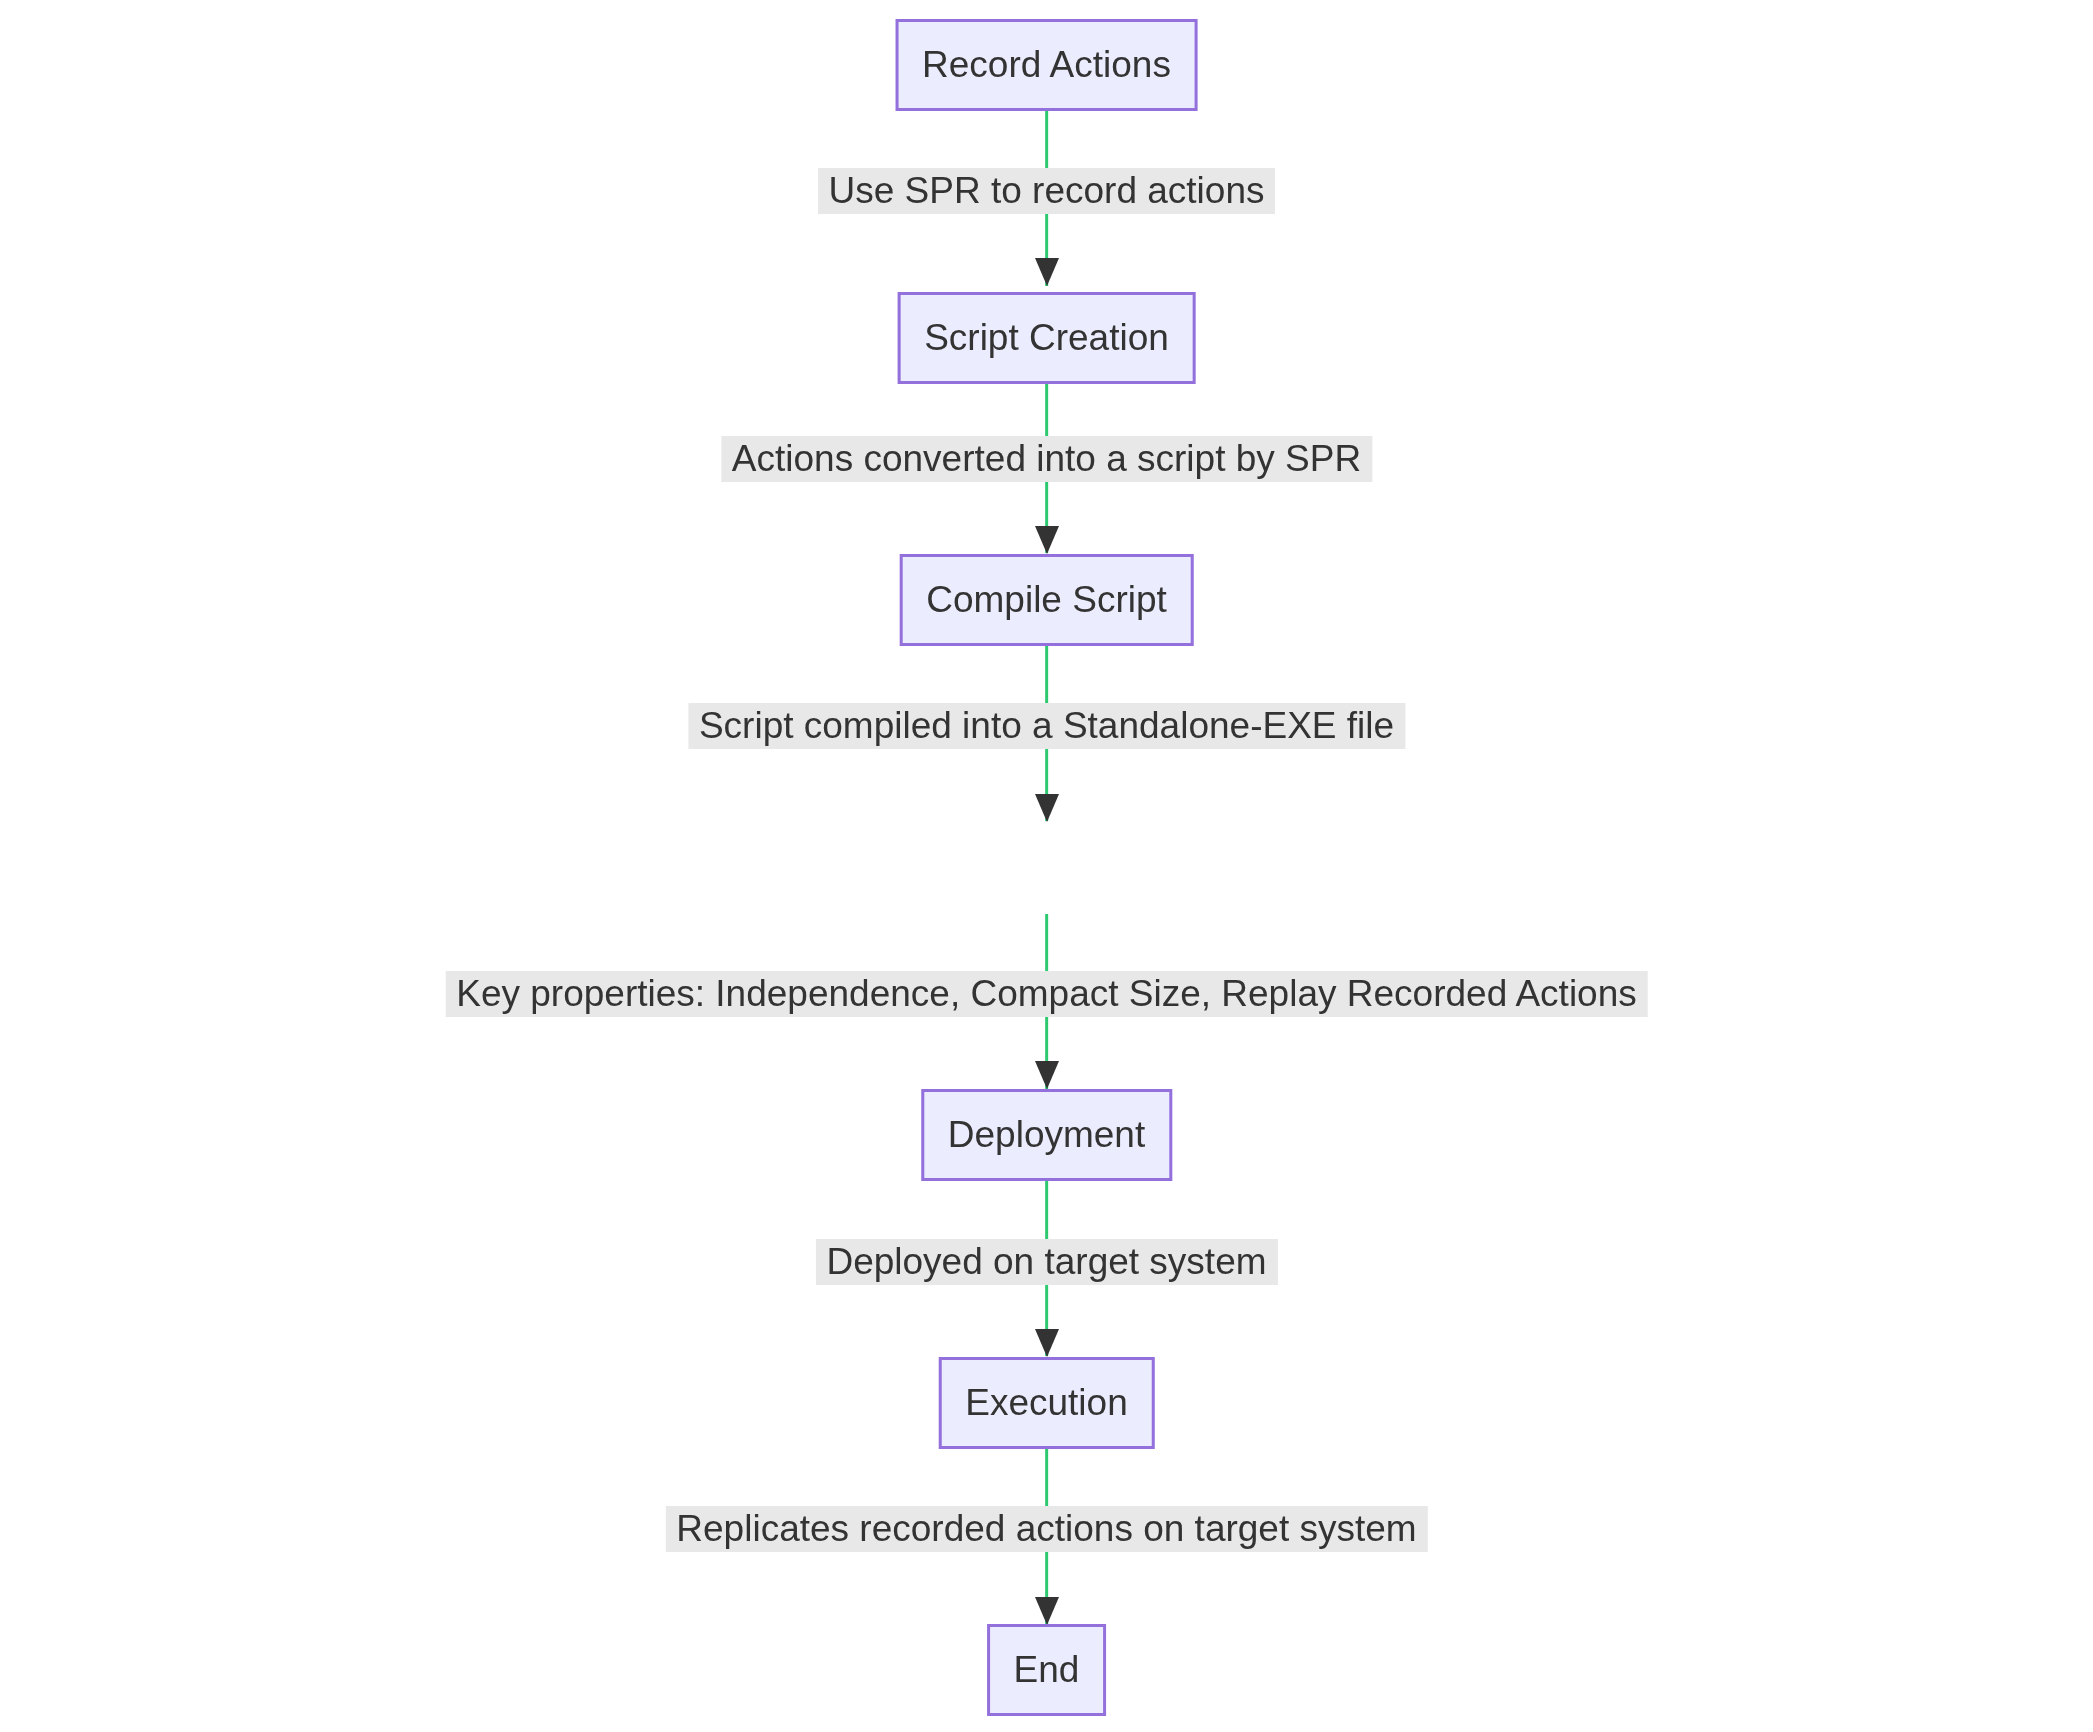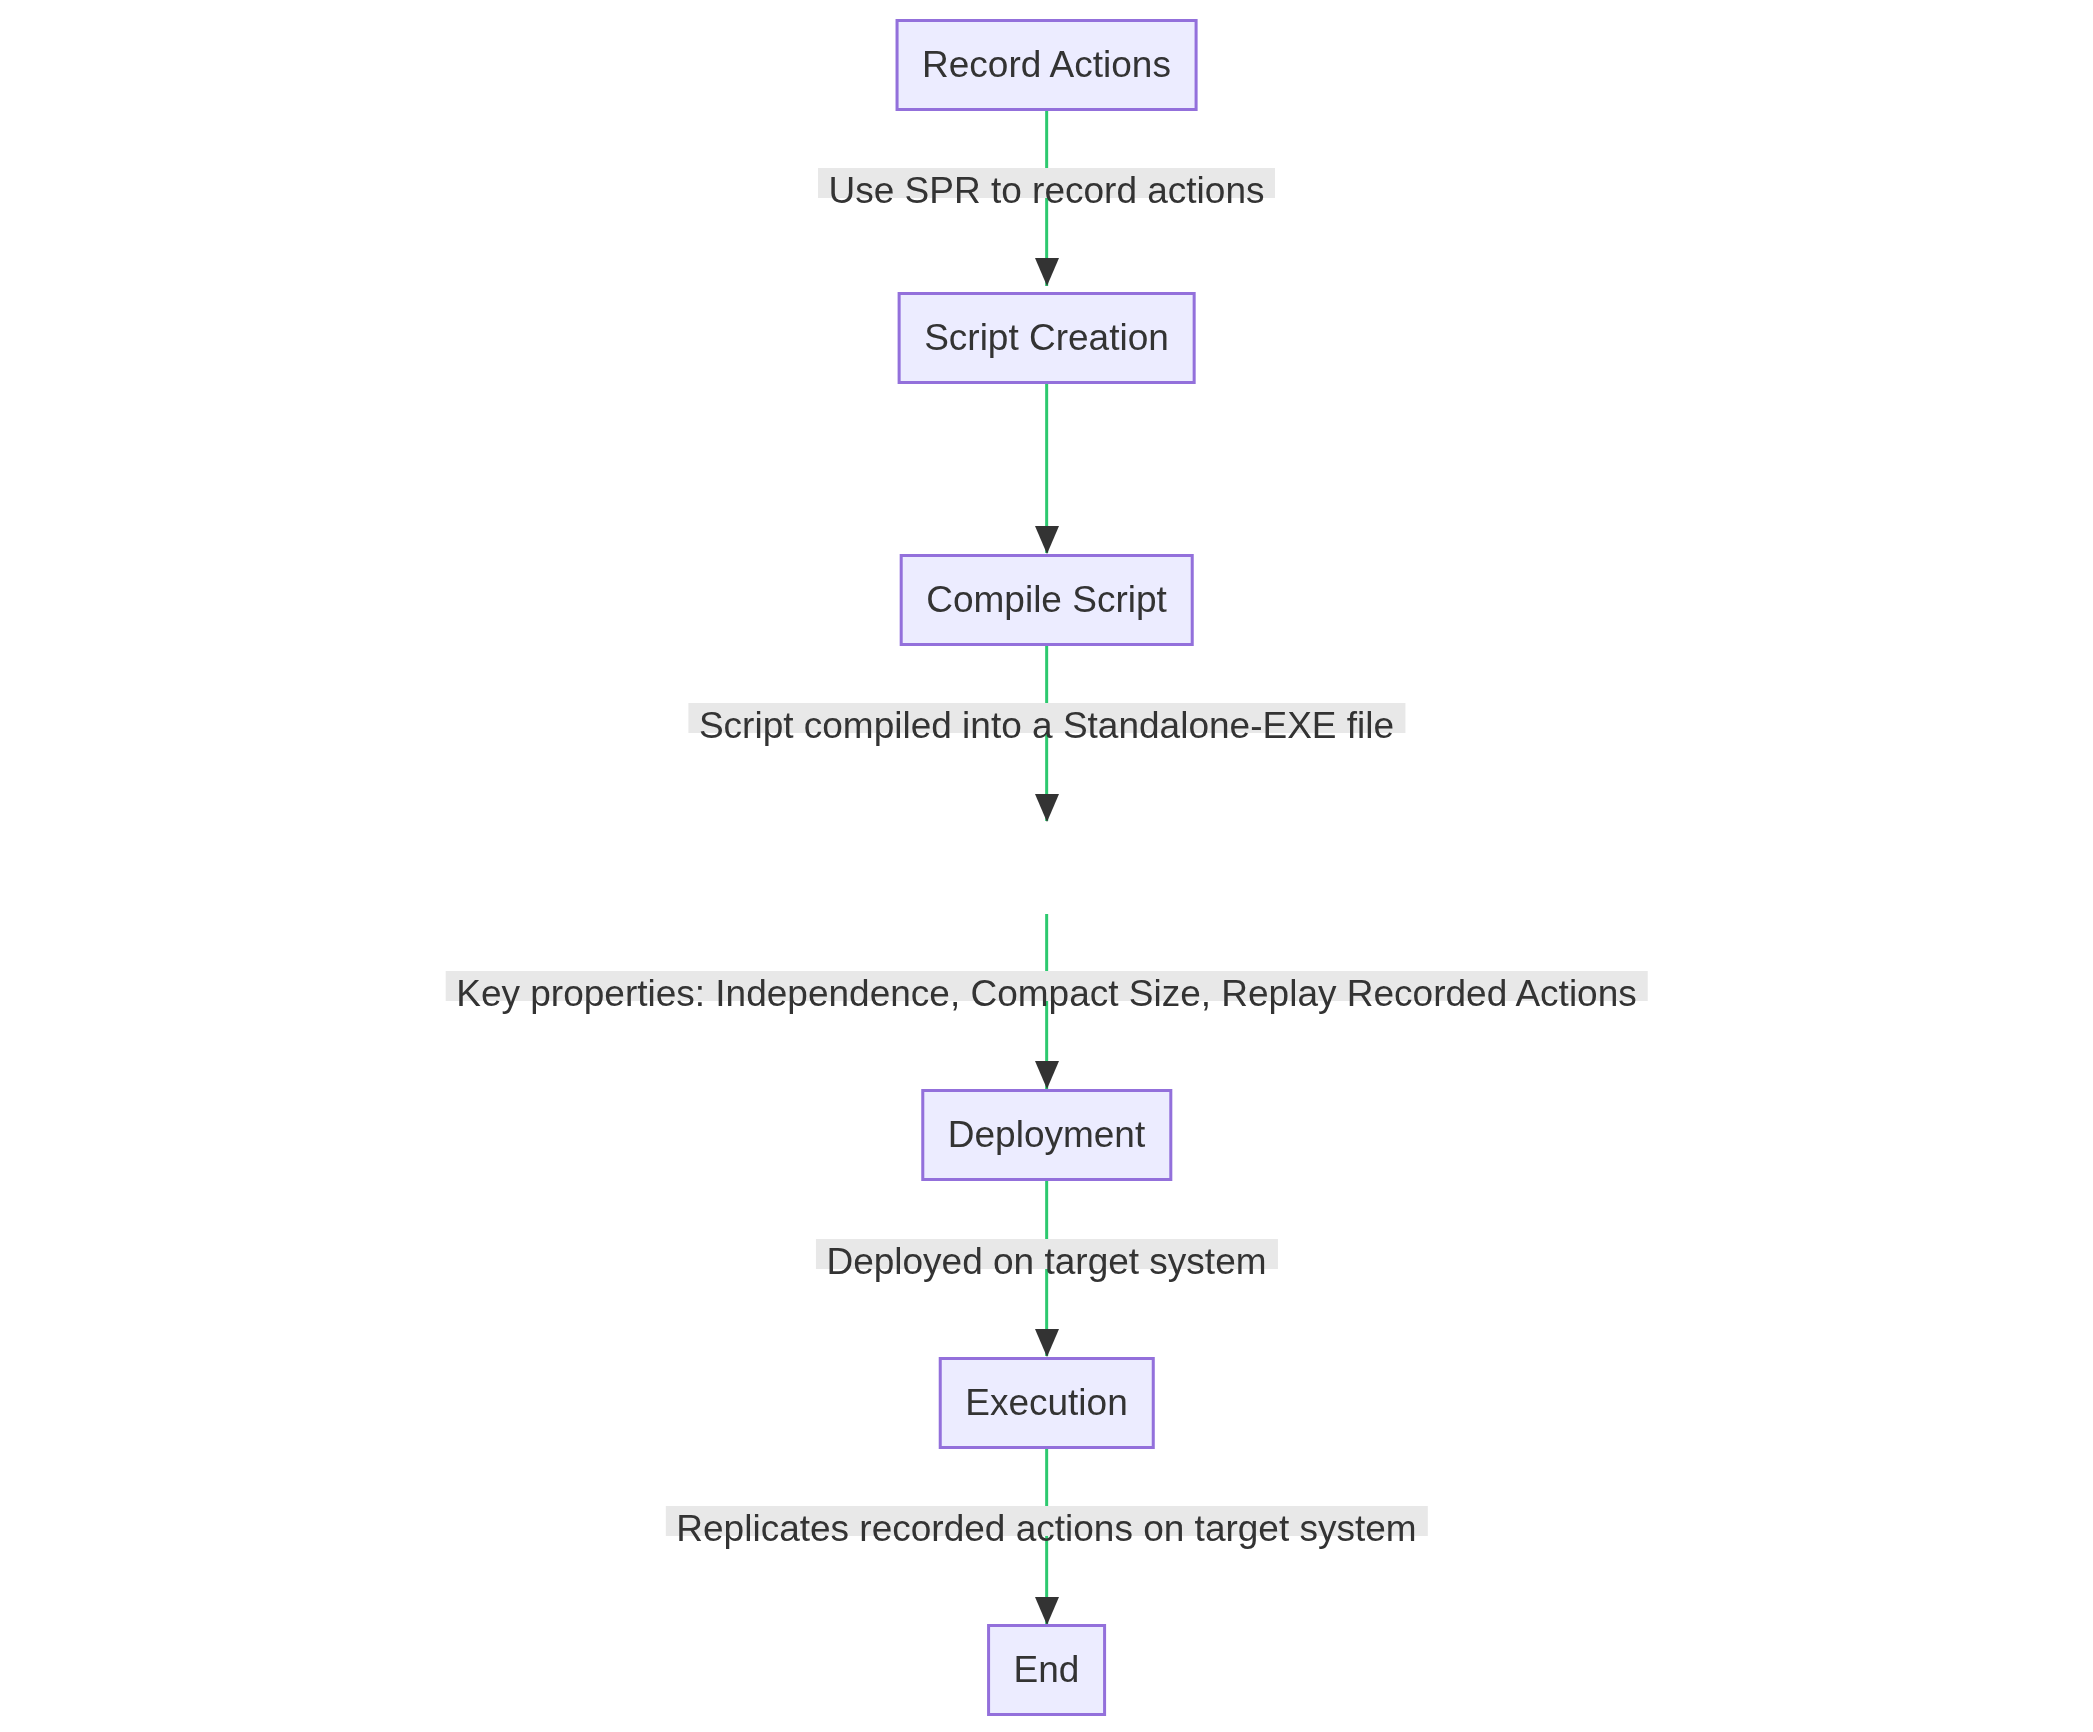--- a/index.html
+++ b/index.html
@@ -71,21 +71,21 @@
   .a2 { top: 794px; }
   .a3 { top: 1061px; }
   .a4 { top: 1329px; }
   .a5 { top: 1597px; }
 
   
   .edge-label {
     position: absolute;
     left: 50%;
     transform: translateX(-50%);
-    height: 30px;
+    height: 46px;
     line-height: 46px;
     padding: 0 11px;
     white-space: nowrap;
     background: var(--edge-label-bg, #e8e8e8);
     color: var(--edge-label-text, #333333);
     font-size: 37px;
   }
   .t0 { top: 168px; }
   .t1 { top: 436px; }
   .t2 { top: 703px; }
@@ -106,20 +106,21 @@
   <div class="edge-line l5"></div>
 
   <div class="arrowhead a0"></div>
   <div class="arrowhead a1"></div>
   <div class="arrowhead a2"></div>
   <div class="arrowhead a3"></div>
   <div class="arrowhead a4"></div>
   <div class="arrowhead a5"></div>
 
   <div class="edge-label t0">Use SPR to record actions</div>
+  <div class="edge-label t1">Actions converted into a script by SPR</div>
   <div class="edge-label t2">Script compiled into a Standalone-EXE file</div>
   <div class="edge-label t3">Key properties: Independence, Compact Size, Replay Recorded Actions</div>
   <div class="edge-label t4">Deployed on target system</div>
   <div class="edge-label t5">Replicates recorded actions on target system</div>
 
   <div class="node n0">Record Actions</div>
   <div class="node n1">Script Creation</div>
   <div class="node n2">Compile Script</div>
   <div class="node n4">Deployment</div>
   <div class="node n5">Execution</div>

